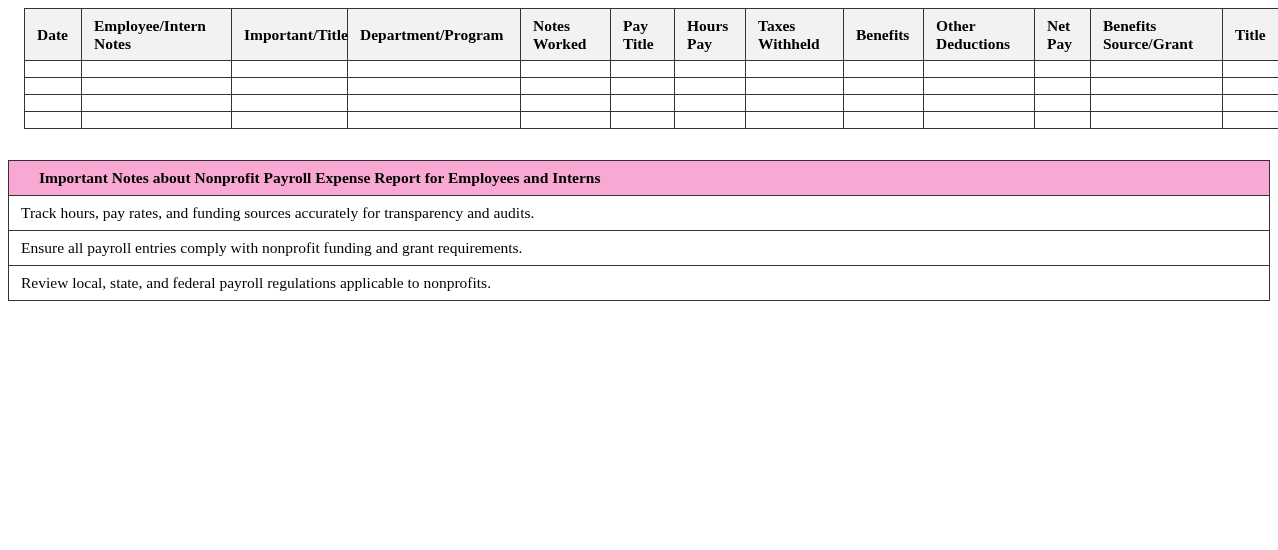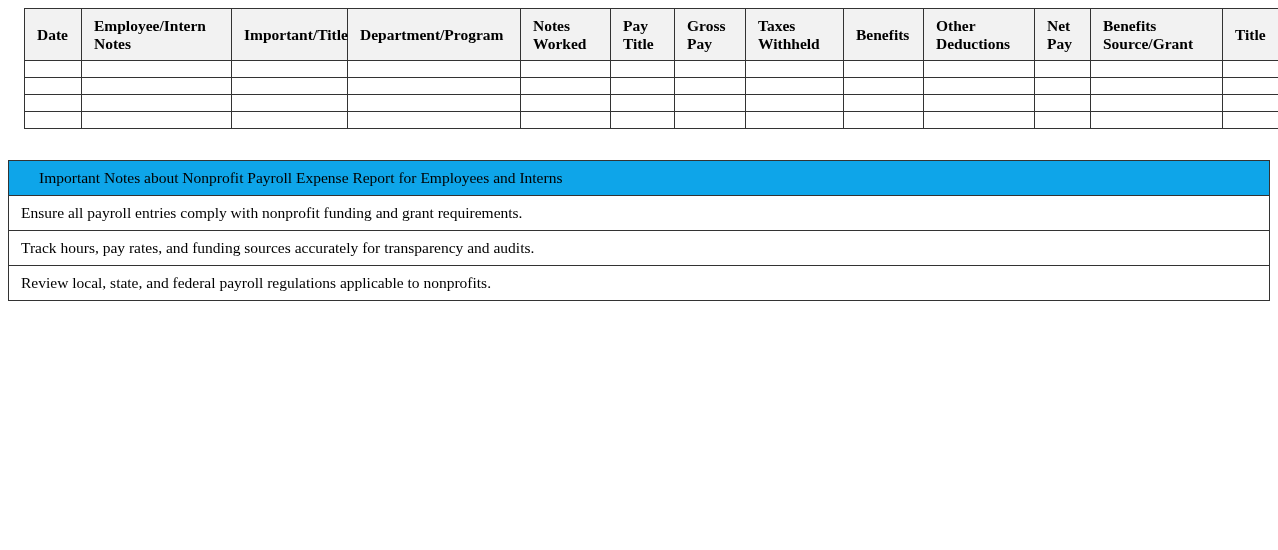--- a/index.html
+++ b/index.html
@@ -39,22 +39,22 @@
       width: 1262px;
     }
     #notes-table th, #notes-table td {
       border: 1px solid #333;
       padding: 0 12px;
       text-align: left;
       height: 34px;
       font-size: 15.5px;
     }
     #notes-table th {
-      background: #0ea5e9;
-      font-weight: normal;
+      background: #f9a8d4;
+      font-weight: bold;
       padding-left: 30px;
     }
   </style>
 </head>
 <body>
 
 <table id="payroll-table">
   <colgroup id="payroll-cols">
       <col style="width: 57px;">
       <col style="width: 150px;">
@@ -71,21 +71,21 @@
       <col style="width: 64px;">
     </colgroup>
   <thead>
     <tr>
       <th>Date</th>
       <th>Employee/Intern Notes</th>
       <th>Important/Title</th>
       <th>Department/Program</th>
       <th>Notes Worked</th>
       <th>Pay Title</th>
-      <th>Gross Pay</th>
+      <th>Hours Pay</th>
       <th>Taxes Withheld</th>
       <th>Benefits</th>
       <th>Other Deductions</th>
       <th>Net Pay</th>
       <th>Benefits Source/Grant</th>
       <th>Title</th>
     </tr>
   </thead>
   <tbody id="payroll-body">
       <tr>
@@ -152,22 +152,22 @@
 </table>
 
 <table id="notes-table">
   <thead>
     <tr>
       <th>Important Notes about Nonprofit Payroll Expense Report for Employees and Interns</th>
     </tr>
   </thead>
   <tbody>
     <tr>
-        <td>Ensure all payroll entries comply with nonprofit funding and grant requirements.</td>
+        <td>Track hours, pay rates, and funding sources accurately for transparency and audits.</td>
       </tr>
     <tr>
-        <td>Track hours, pay rates, and funding sources accurately for transparency and audits.</td>
+        <td>Ensure all payroll entries comply with nonprofit funding and grant requirements.</td>
       </tr>
     <tr>
         <td>Review local, state, and federal payroll regulations applicable to nonprofits.</td>
       </tr>
   </tbody>
 </table>
 
 </body></html>

